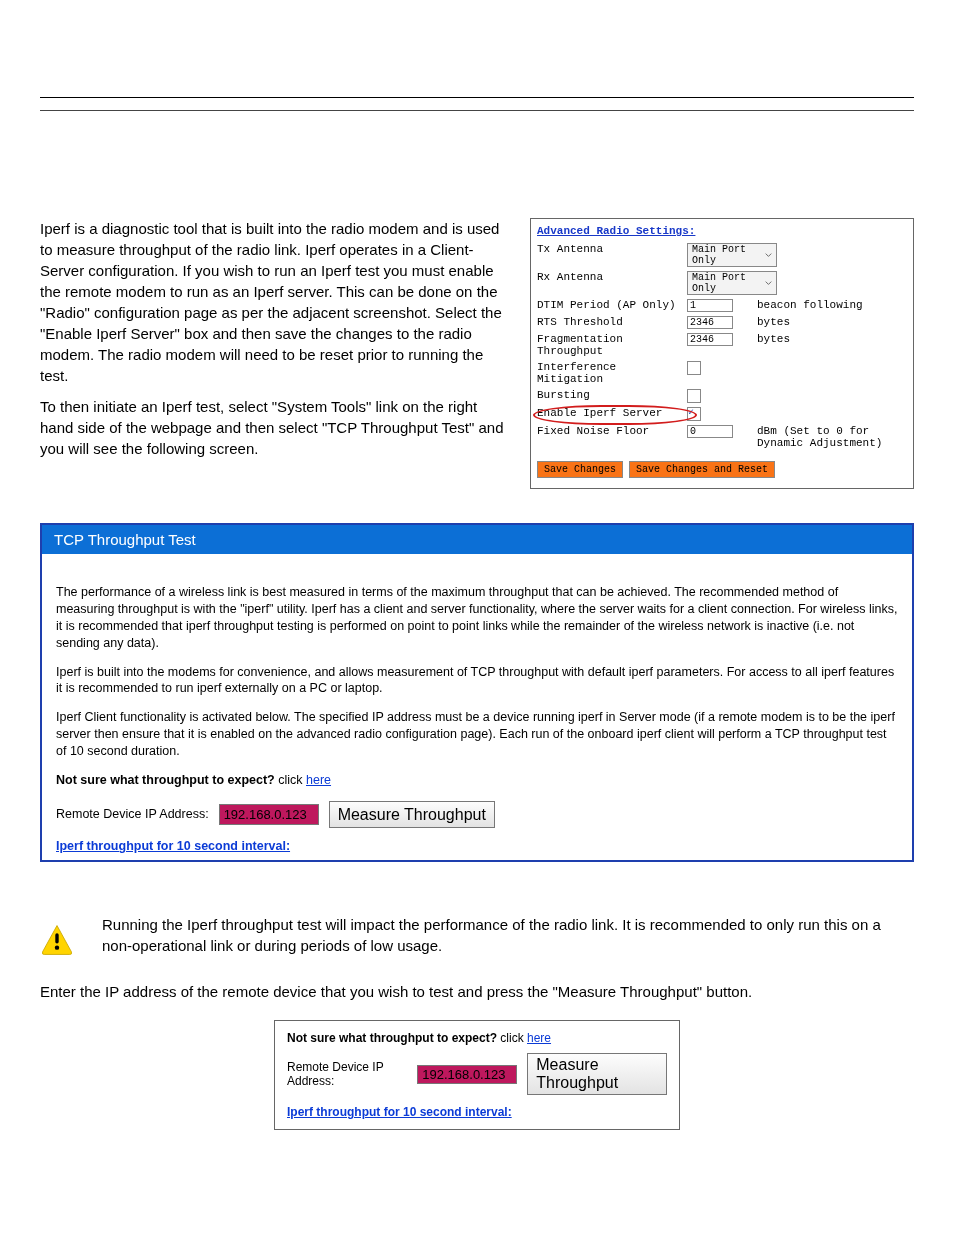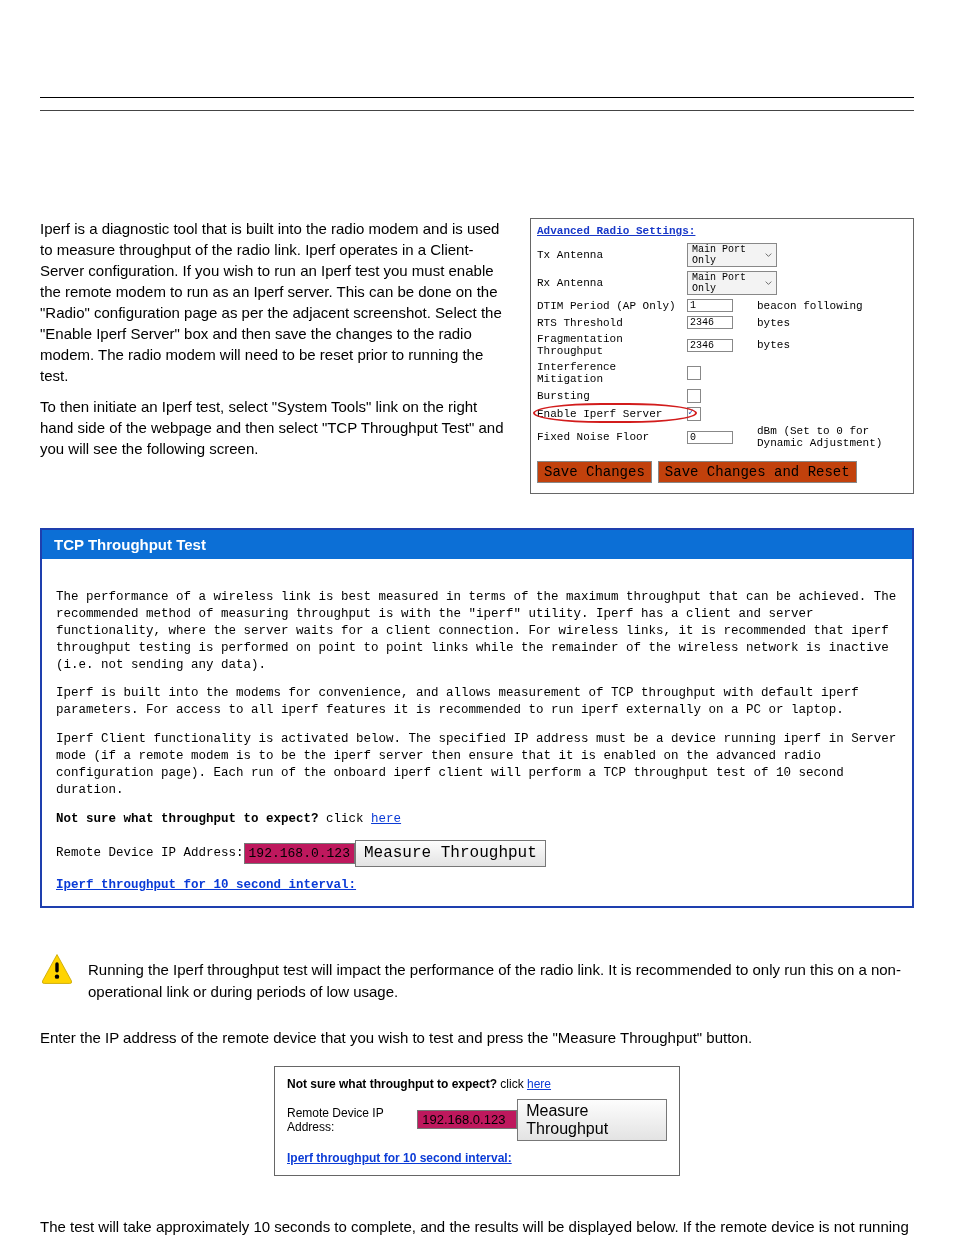--- a/index.html
+++ b/index.html
@@ -6,48 +6,48 @@
   .page{width:954px;margin:0 auto;padding:0 40px 40px;box-sizing:border-box}
   .top-rule{height:1px;background:#000;margin-top:70px}
   .sub-rule{height:1px;background:#444;margin-top:12px;margin-bottom:12px}
   h1,h2,h3{margin:0}
   .h-right{color:#fff;font-size:13px;text-align:right;padding:6px 0}
   .sec-title{color:#fff;font-size:22px;font-weight:normal;margin:18px 0 6px}
   .sub-title{color:#fff;font-size:15px;margin:2px 0 40px}
   .float-figure{float:right;width:370px;margin:0 0 10px 20px;border:1px solid #666;background:#fff;
     padding:6px 6px 10px;font-size:11px;font-family:Liberation Mono, monospace}
   .fig-title{color:#1838c8;text-decoration:underline;font-weight:bold;margin-bottom:4px}
-  .fig-row{display:flex;align-items:center;padding:2px 0}
+  .fig-row{display:flex;padding:2px 0}
   .fig-label{flex:0 0 150px}
   .fig-ctrl{flex:0 0 70px}
   .fig-unit{flex:1;color:#000}
   .fig-select{border:1px solid #888;background:#f3f3f3;font-size:10px;padding:0 4px;width:80px;display:inline-flex;
     align-items:center;justify-content:space-between}
   .fig-select svg{width:8px;height:8px}
   .fig-input{border:1px solid #888;font-size:10px;padding:0 2px;width:40px;display:inline-block;background:#fff}
   .fig-check{width:12px;height:12px;border:1px solid #888;display:inline-block;vertical-align:middle}
   .fig-check.checked::after{content:"✓";font-size:10px;line-height:10px;display:block;color:#3a62c6}
   .red-oval{position:absolute;border:2px solid #d21c1c;border-radius:50%/60%;width:160px;height:16px;
     margin-left:-4px;margin-top:-2px;pointer-events:none}
   .fig-buttons{display:flex;gap:6px;margin-top:10px}
-  .fig-btn{border:1px solid #888;background:#c2410c;font-size:14px;padding:2px 6px}
+  .fig-btn{border:1px solid #888;background:#f97316;font-size:10px;padding:2px 6px}
   .body-text{font-size:15px;line-height:1.4}
   .body-text p{margin:0 0 10px}
   .clearfix::after{content:"";display:block;clear:both}
   .panel-frame{border:2px solid #1e3fae;margin:24px 0;background:#fff}
-  .panel-head{background:#0c6fd6;color:#fff;font-weight:bold;font-size:15px;padding:6px 12px}
-  .panel-body{padding:30px 14px 12px;font-size:12.5px;font-family:Liberation Mono, monospace;line-height:1.35}
+  .panel-head{background:#0c6fd6;color:#fff;font-weight:normal;font-size:15px;padding:6px 12px}
+  .panel-body{padding:30px 14px 5px;font-size:12.5px;font-family:Liberation Sans, sans-serif;line-height:1.35}
   .panel-body p{margin:0 0 12px}
   .panel-link{color:#0b3bd6;text-decoration:underline}
   .panel-strong{font-weight:bold}
-  .ip-row{display:flex;align-items:center;margin:6px 0}
+  .ip-row{display:flex;align-items:center;gap:10px;margin:6px 0}
   .ip-field{border:1px solid #777;background:#be185d;font-size:13px;padding:1px 4px;min-width:90px;display:inline-block}
   .btn{border:1px solid #777;background:linear-gradient(#fdfdfd,#e3e3e3);font-size:16px;padding:2px 8px}
   .interval-head{color:#0b3bd6;font-weight:bold;text-decoration:underline;margin-top:10px}
-  .caution-block{display:flex;align-items:center;gap:14px;margin:28px 0 24px}
+  .caution-block{display:flex;align-items:flex-end;gap:28px;margin:28px 0 24px}
   .caution-icon{width:34px;height:34px}
   .caution-text{flex:1;font-size:15px;line-height:1.45}
   .caution-title{color:#fff;font-size:12px;margin-bottom:6px}
   .mini-frame{border:1px solid #666;width:380px;margin:18px auto 40px;padding:10px 12px;font-size:12px}
   .mini-frame .panel-strong{font-weight:bold}
 </style>
 </head>
 <body>
 
 <div class="page">
@@ -167,14 +167,13 @@
       <span class="panel-strong">Not sure what throughput to expect?</span><span> click </span><a class="panel-link">here</a>
     </p>
     <div class="ip-row">
       <span>Remote Device IP Address:</span>
       <span class="ip-field">192.168.0.123</span>
       <span class="btn">Measure Throughput</span>
     </div>
     <div class="interval-head">Iperf throughput for 10 second interval:</div>
   </div>
 
-  <p class="body-text">The test will take approximately 10 seconds to complete, and the results will be displayed below. If the remote device is not running then you will get the following Error message on the web page, "Iperf error, check connectivity to server." Ensure</p>
 </div>
 
 </body></html>

